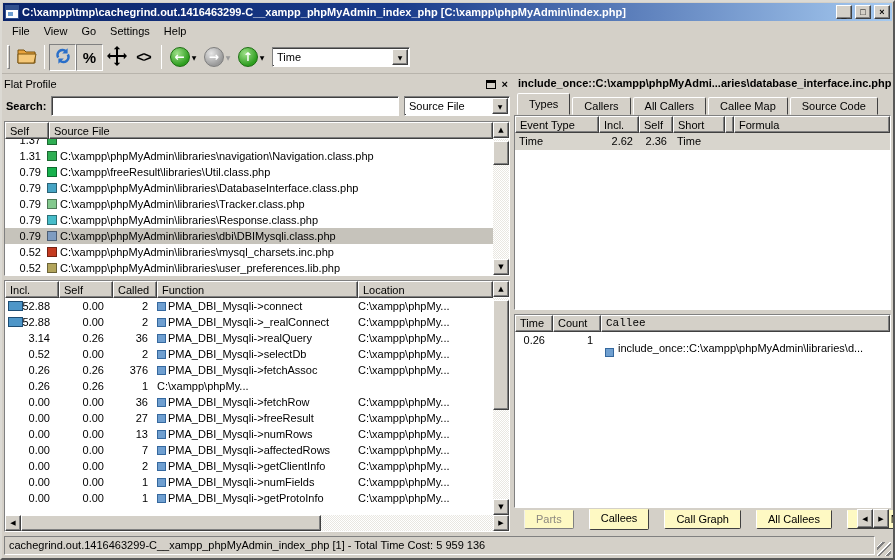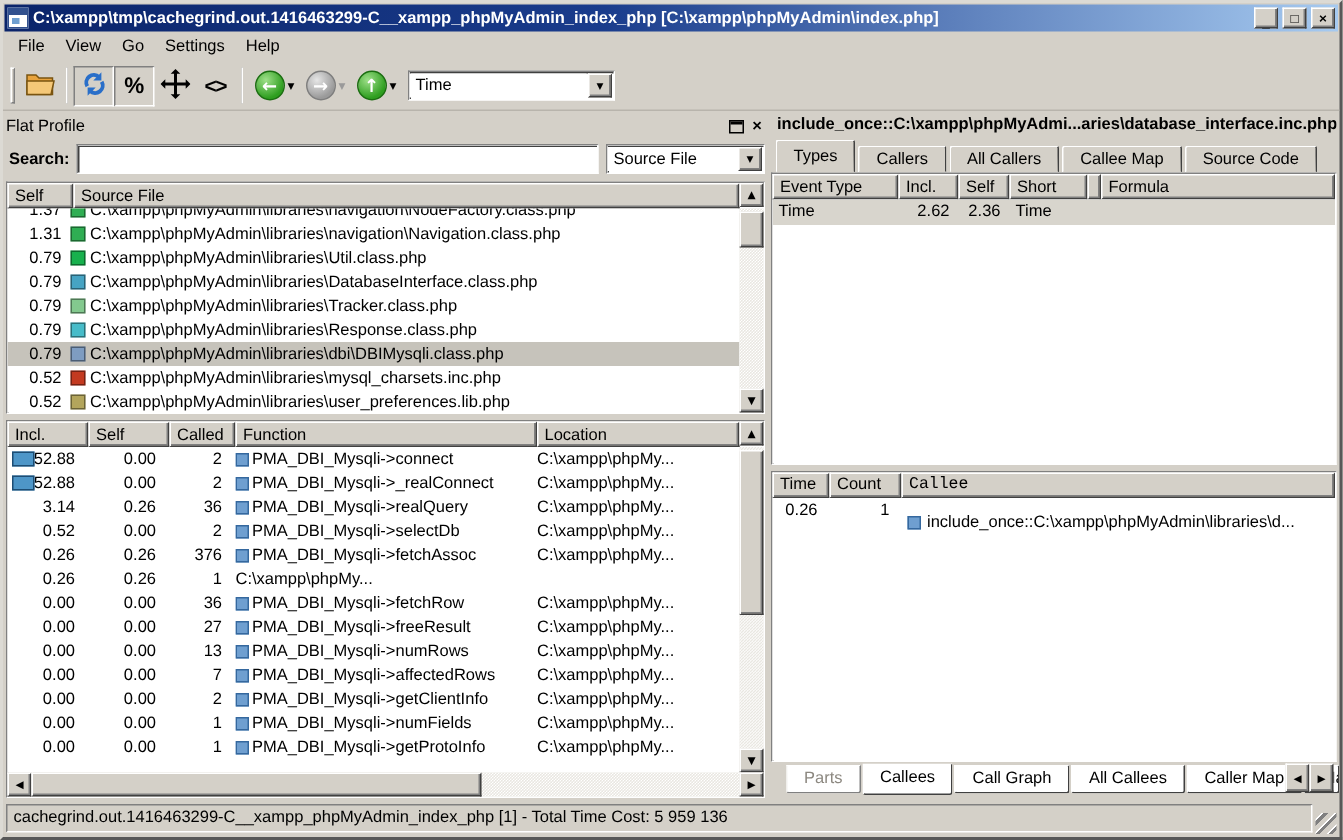--- a/index.html
+++ b/index.html
@@ -112,24 +112,24 @@
   .w-et{width:84px;} .w-ti{width:40px;} .w-ts{width:34px;} .w-tsh{width:52px;} .w-tsp{width:9px;padding:0;} .w-tf{flex:1 1 auto;}
   .trow{display:flex;height:17px;line-height:17px;align-items:center;background:#d8d5cd;white-space:nowrap;}
   .tc{flex:0 0 auto;overflow:hidden;}
   .tc.num{text-align:right;padding-right:6px;}
   .tc.lft{padding-left:4px;}
   .callees-table{flex:1;min-height:0;margin-top:4px;}
   .w-ct{width:38px;} .w-cc{width:48px;} .w-cn{flex:1 1 auto;font-family:Liberation Mono, monospace;}
   .crow{display:flex;height:17px;line-height:17px;align-items:center;white-space:nowrap;}
   .cc{flex:0 0 auto;overflow:hidden;}
   .cc.num{text-align:right;padding-right:8px;}
-  .cc.callee{flex:1 1 auto;display:flex;align-items:center;gap:4px;padding-left:4px;overflow:hidden;margin-top:17px;}
+  .cc.callee{flex:1 1 auto;display:flex;align-items:flex-end;gap:4px;padding-left:4px;overflow:hidden;margin-top:17px;}
 
   .btabs{display:flex;align-items:flex-start;height:24px;padding:1px 36px 0 10px;flex:0 0 auto;position:relative;}
-  .btab{height:19px;padding:2px 11px 0 11px;margin-right:1px;margin-top:1px;background:#ffffff;
+  .btab{height:19px;padding:2px 11px 0 11px;margin-right:15px;margin-top:1px;background:#fef9c3;
     border:1px solid;border-color:transparent #404040 #404040 #ffffff;border-radius:0 0 2px 2px;white-space:nowrap;}
   .btab.active{height:21px;margin-top:0;}
   .btab.disabled{color:#8c8880;border-color:transparent #808080 #808080 #f0efec;}
   .btab.clip{max-width:66px;overflow:hidden;}
   .tabscroll{position:absolute;right:2px;top:1px;display:flex;}
   .tabscroll .sbtn{height:19px;}
 
   
   .statusbar{height:22px;flex:0 0 auto;display:flex;align-items:center;margin:1px 2px 2px 2px;gap:2px;}
   .spanel{flex:1;height:19px;border:1px solid;border-color:#808080 #ffffff #ffffff #808080;
@@ -238,31 +238,30 @@
         <div class="thead">
           <div class="hcell" style="width:44px" id="fh0">Self</div>
           <div class="hcell hfill" id="fh1">Source File</div>
           <button class="sbtn raised glyph">▲</button>
         </div>
         <div class="ft-body">
           <div class="rows file-rows" id="fileRows">
               <div class="frow">
                 <span class="fself">1.37</span>
                 <span class="sq" style="background: rgb(47, 174, 83);"></span>
-                <span class="fname">C:\xampp\phpMyAdmin\libraries\navigation\NodeFactory.class.php</span>
               </div>
               <div class="frow">
                 <span class="fself">1.31</span>
                 <span class="sq" style="background: rgb(47, 174, 83);"></span>
                 <span class="fname">C:\xampp\phpMyAdmin\libraries\navigation\Navigation.class.php</span>
               </div>
               <div class="frow">
                 <span class="fself">0.79</span>
                 <span class="sq" style="background: rgb(23, 177, 77);"></span>
-                <span class="fname">C:\xampp\phpMyAdmin\libraries\Util.class.php</span>
+                <span class="fname">C:\xampp\freeResult\libraries\Util.class.php</span>
               </div>
               <div class="frow">
                 <span class="fself">0.79</span>
                 <span class="sq" style="background: rgb(70, 164, 196);"></span>
                 <span class="fname">C:\xampp\phpMyAdmin\libraries\DatabaseInterface.class.php</span>
               </div>
               <div class="frow">
                 <span class="fself">0.79</span>
                 <span class="sq" style="background: rgb(131, 201, 142);"></span>
                 <span class="fname">C:\xampp\phpMyAdmin\libraries\Tracker.class.php</span>

